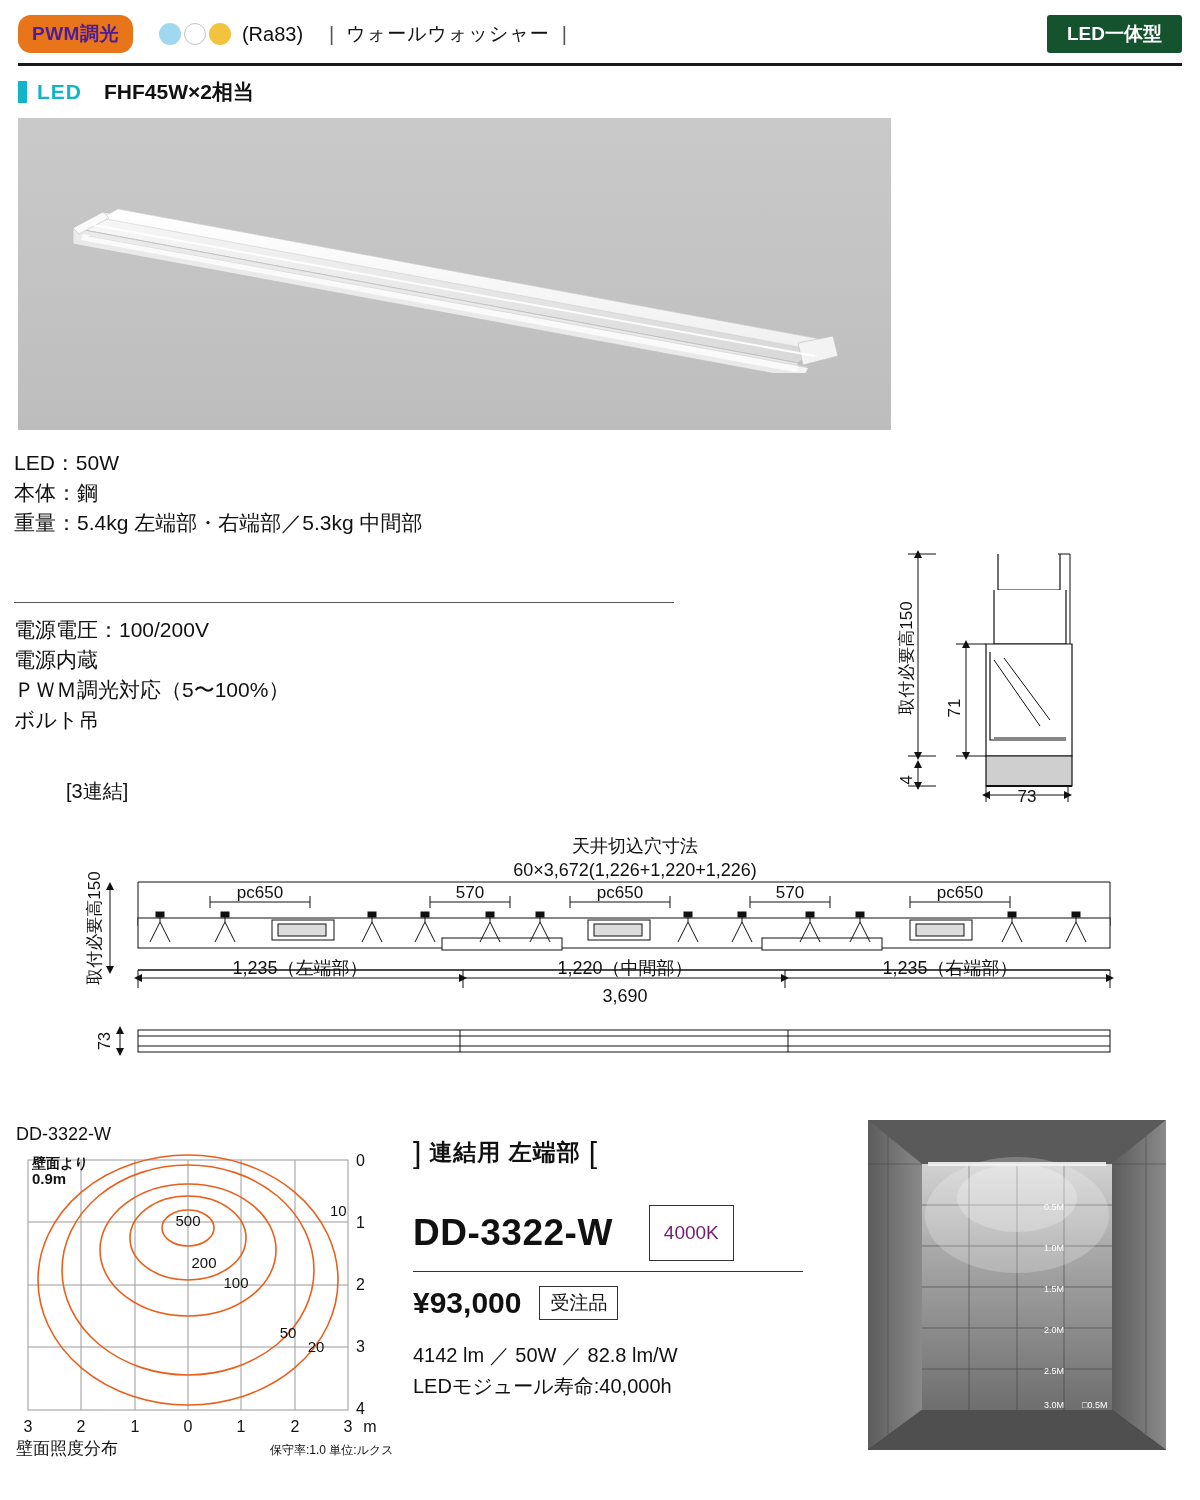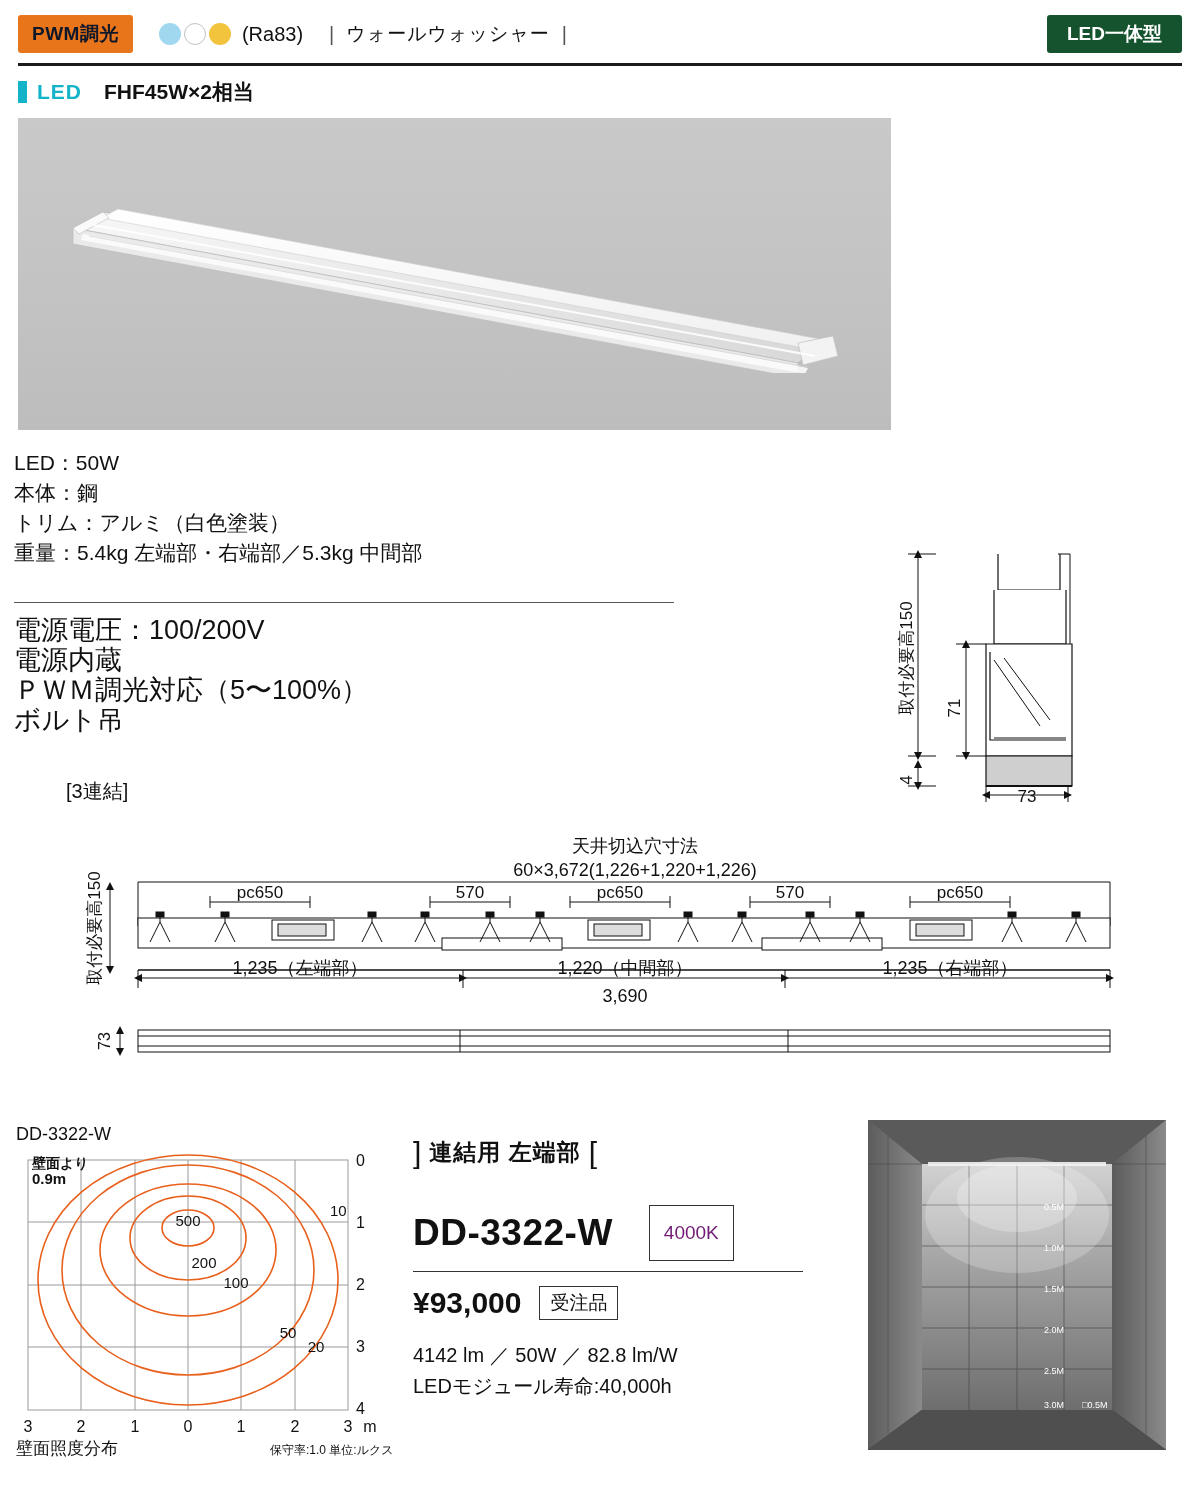--- a/index.html
+++ b/index.html
@@ -13,22 +13,22 @@
     overflow:hidden;
   }
   .page { position:relative; width:1200px; height:1500px; }
 
   
   .topbar {
     position:absolute; left:18px; top:12px; width:1164px; height:44px;
     display:flex; align-items:center;
   }
   .badge-pwm {
-    background:#E8751A; color:#0f172a; font-size:19px; font-weight:bold;
-    padding:6px 14px; border-radius:3px; letter-spacing:0.5px;
+    background:#E8751A; color:#4c1d95; font-size:19px; font-weight:bold;
+    padding:6px 14px; border-radius:13px; letter-spacing:0.5px;
   }
   .ra-group { display:flex; align-items:center; margin-left:26px; }
   .dot { width:22px; height:22px; border-radius:50%; display:inline-block; margin-right:3px; }
   .dot.blue { background:#9fd8ef; }
   .dot.white { background:#ffffff; border:1px solid #c2c2c2; }
   .dot.amber { background:#f2c33c; }
   .ra-text { font-size:20px; margin-left:8px; color:#111; }
   .sep { color:#555; font-size:20px; margin:0 12px 0 26px; }
   .wall-label { font-size:19px; color:#111; letter-spacing:1px; }
   .badge-led {
@@ -53,21 +53,21 @@
   }
   .fixture {
     position:absolute; left:45px; top:60px; width:800px; height:195px;
   }
 
   
   .specs { position:absolute; left:14px; top:448px; width:640px; }
   .specs div { font-size:21px; line-height:30px; color:#111; }
   .specrule { position:absolute; left:14px; top:602px; width:660px; height:1px; background:#555; }
   .specs2 { position:absolute; left:14px; top:615px; width:640px; }
-  .specs2 div { font-size:27px; line-height:30px; color:#111; }
+  .specs2 div { font-size:21px; line-height:30px; color:#111; }
 
   .renketsu { position:absolute; left:66px; top:778px; font-size:20px; color:#111; }
 
   
   .section-dwg { position:absolute; left:890px; top:540px; width:300px; height:270px; }
 
   
   .dim-dwg { position:absolute; left:10px; top:830px; width:1150px; height:250px; }
 
   
@@ -149,21 +149,20 @@
       <polygon points="10,50 40,34 46,40 16,56" fill="#fafafa" stroke="#c0c0c0" stroke-width="0.6"></polygon>
 
       <line x1="30" y1="47" x2="752" y2="178" stroke="#ffffff" stroke-width="2" opacity="0.9"></line>
       <line x1="26" y1="58" x2="744" y2="189" stroke="#d5d5d5" stroke-width="0.8"></line>
     </svg>
   </div>
 
   <div class="specs">
     <div>LED：50W</div>
     <div>本体：鋼</div>
-    <div>トリム：アルミ（白色塗装）</div>
     <div>重量：5.4kg 左端部・右端部／5.3kg 中間部</div>
   </div>
   <div class="specrule"></div>
   <div class="specs2">
     <div>電源電圧：100/200V</div>
     <div>電源内蔵</div>
     <div>ＰＷＭ調光対応（5〜100%）</div>
     <div>ボルト吊</div>
   </div>
 

